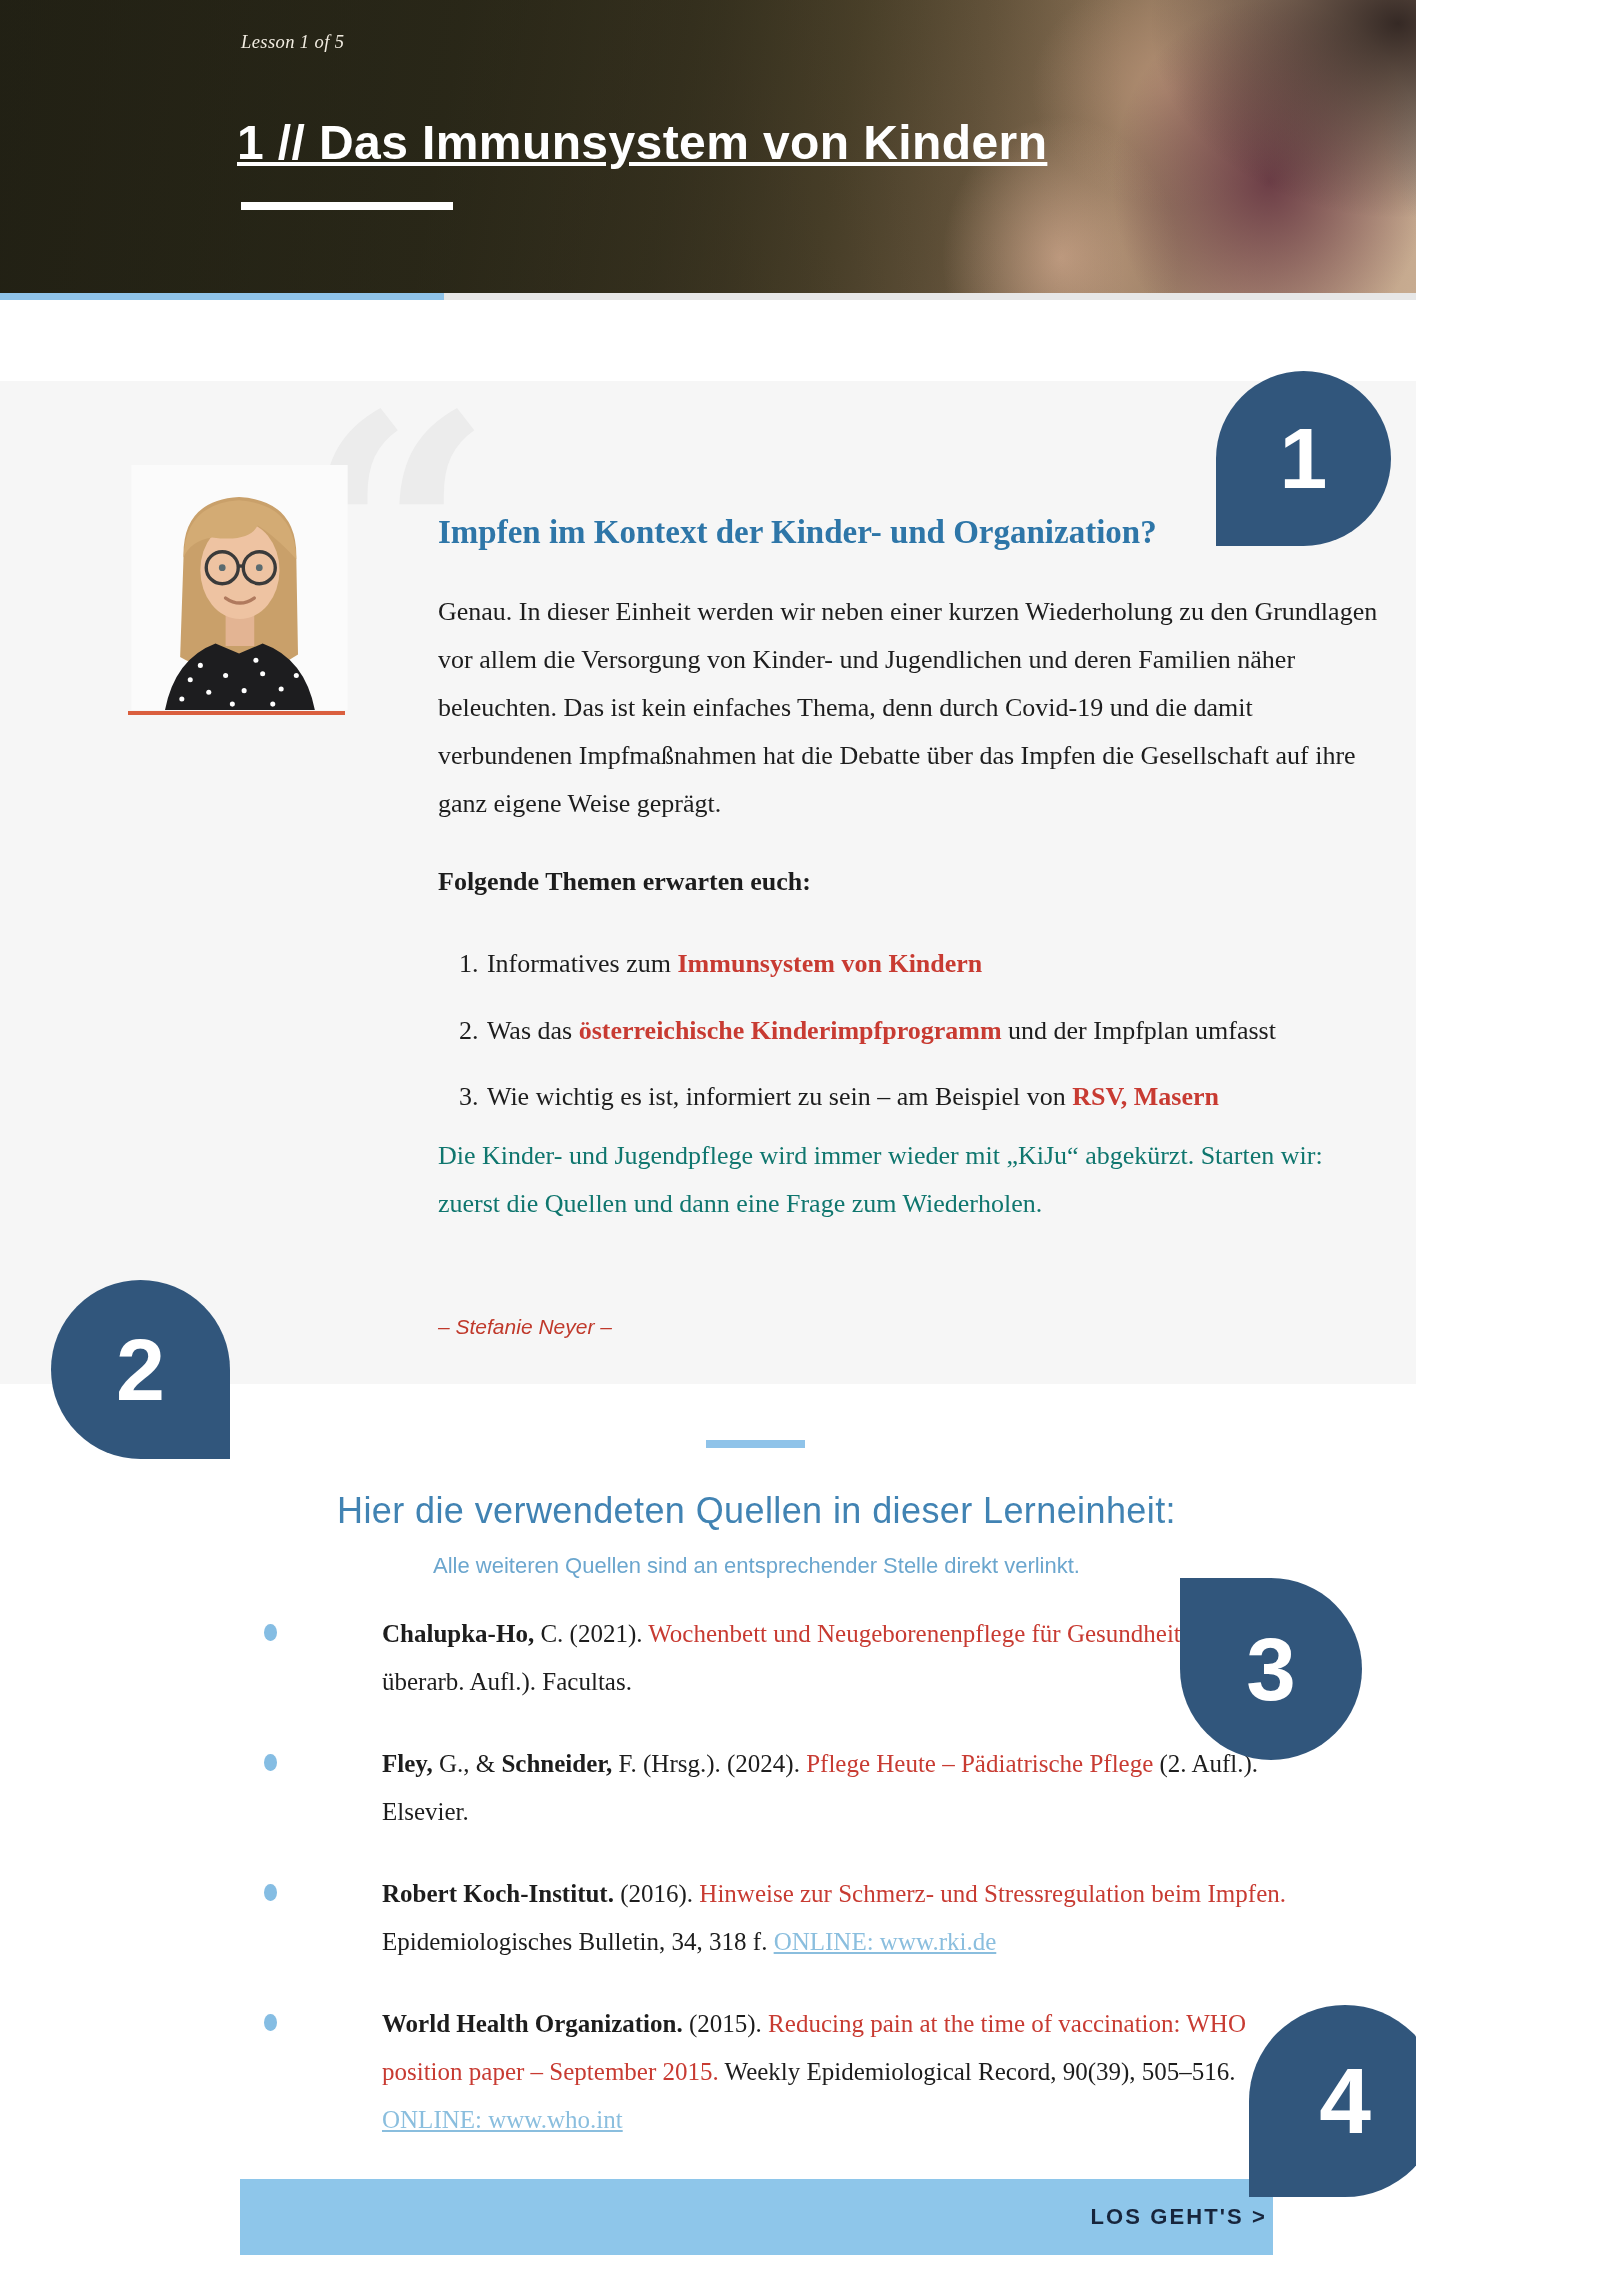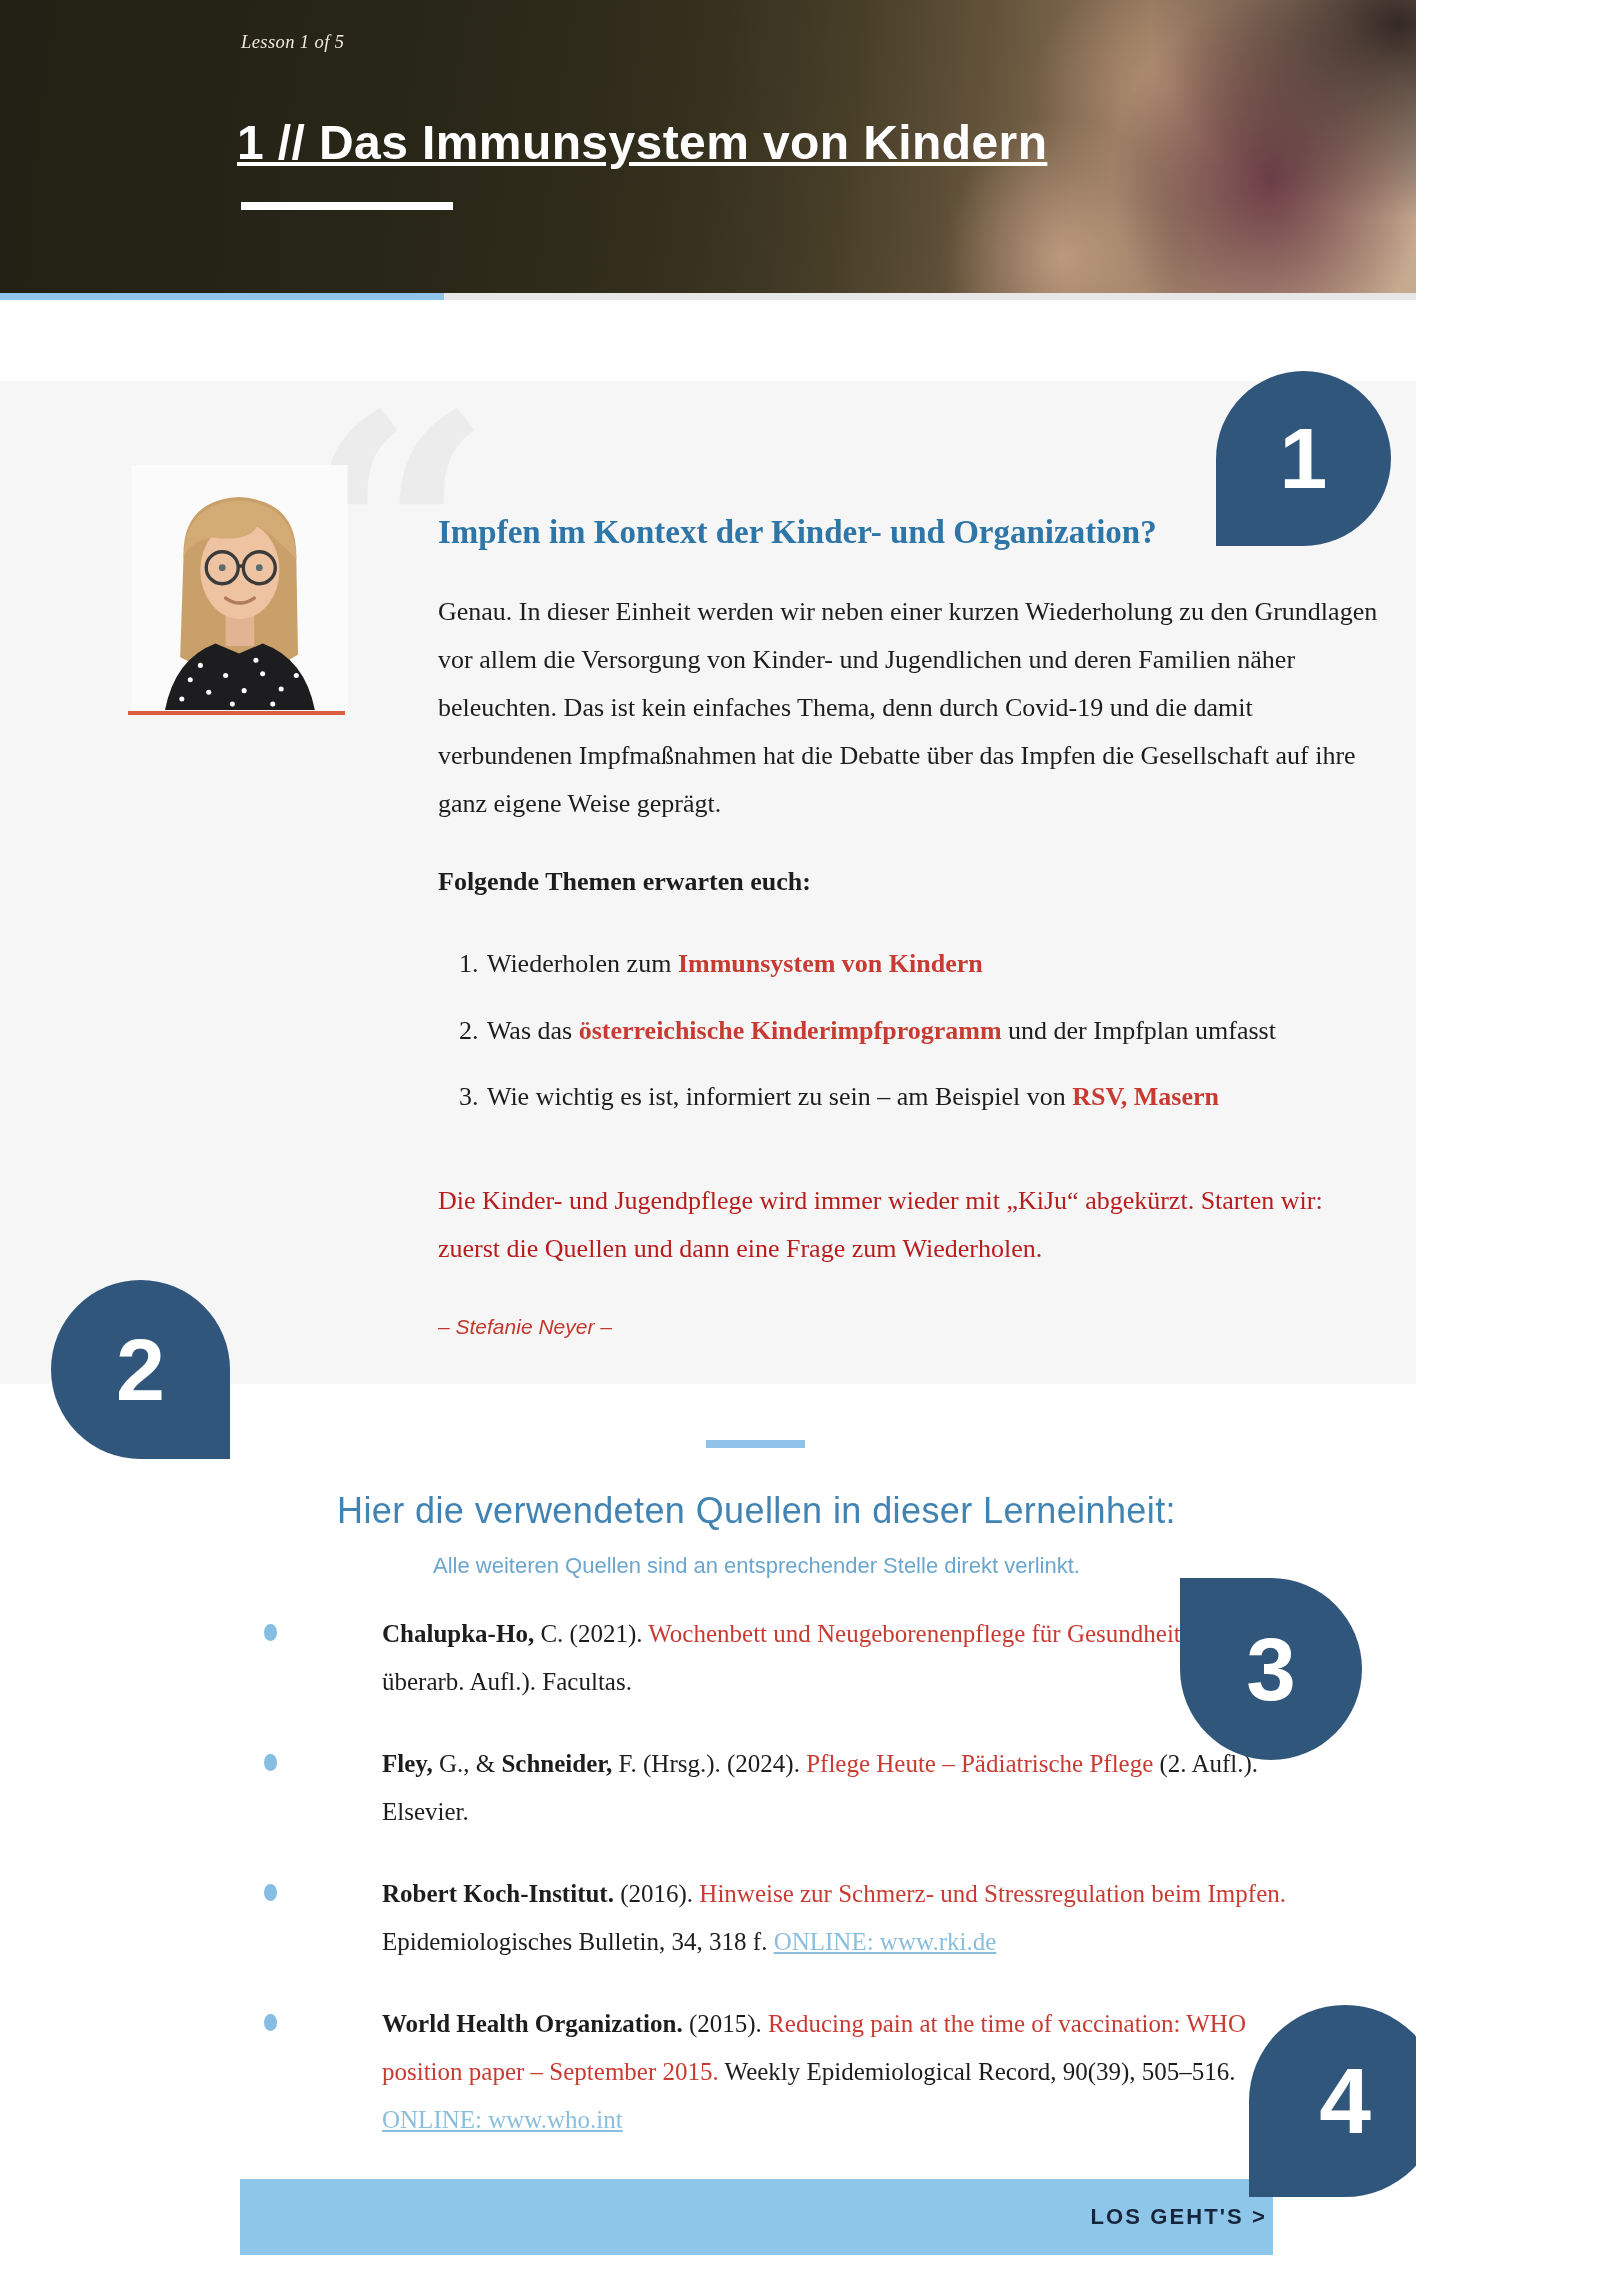--- a/index.html
+++ b/index.html
@@ -49,22 +49,22 @@
   .quote-body{
     position:absolute;left:438px;top:588px;width:942px;z-index:2;
     font-size:26px;line-height:48px;color:#1d1d1d;
   }
   .topics-intro{position:absolute;left:438px;top:867px;width:759px;font-size:26px;font-weight:bold;color:#1d1d1d;}
   .topics{position:absolute;left:459px;top:940px;width:927px;}
   .topic{font-size:26px;line-height:48px;color:#1d1d1d;margin-bottom:18.5px;}
   .topic .num{margin-right:8.4px;}
   .hl-red{color:#c83b32;font-weight:bold;}
   .quote-note{
-    position:absolute;left:438px;top:1177px;width:953px;
-    font-size:26px;line-height:48px;color:#b91c1c;
+    position:absolute;left:438px;top:1132px;width:953px;
+    font-size:26px;line-height:48px;color:#0f766e;
   }
   .attribution{
     position:absolute;left:438px;top:1315px;
     font-family:"Liberation Sans",sans-serif;font-style:italic;font-size:21px;color:#c0392b;
   }
   
   .balloon{
     position:absolute;background:#31567c;display:flex;align-items:center;justify-content:center;
     font-family:"Liberation Sans",sans-serif;font-weight:bold;color:#ffffff;z-index:5;
   }
@@ -158,21 +158,21 @@
   <div class="balloon balloon-1">
     <span>1</span>
   </div>
 
   <div class="quote-heading">Impfen im Kontext der Kinder- und Organization?</div>
   <div class="quote-body">Genau. In dieser Einheit werden wir neben einer kurzen Wiederholung zu den Grundlagen vor allem die Versorgung von Kinder- und Jugendlichen und deren Familien näher beleuchten. Das ist kein einfaches Thema, denn durch Covid-19 und die damit verbundenen Impfmaßnahmen hat die Debatte über das Impfen die Gesellschaft auf ihre ganz eigene Weise geprägt.</div>
   <div class="topics-intro">Folgende Themen erwarten euch:</div>
 
   <ol class="topics" style="list-style:none;margin:0;padding:0;">
     <li class="topic">
-      <span class="num">1.</span><span>Wiederholen zum </span><span class="hl-red">Immunsystem von Kindern</span><span></span>
+      <span class="num">1.</span><span>Informatives zum </span><span class="hl-red">Immunsystem von Kindern</span><span></span>
     </li>
     <li class="topic">
       <span class="num">2.</span><span>Was das </span><span class="hl-red">österreichische Kinderimpfprogramm</span><span> und der Impfplan umfasst</span>
     </li>
     <li class="topic">
       <span class="num">3.</span><span>Wie wichtig es ist, informiert zu sein – am Beispiel von </span><span class="hl-red">RSV, Masern</span><span></span>
     </li>
   </ol>
 
   <div class="quote-note">Die Kinder- und Jugendpflege wird immer wieder mit „KiJu“ abgekürzt. Starten wir: zuerst die Quellen und dann eine Frage zum Wiederholen.</div>

